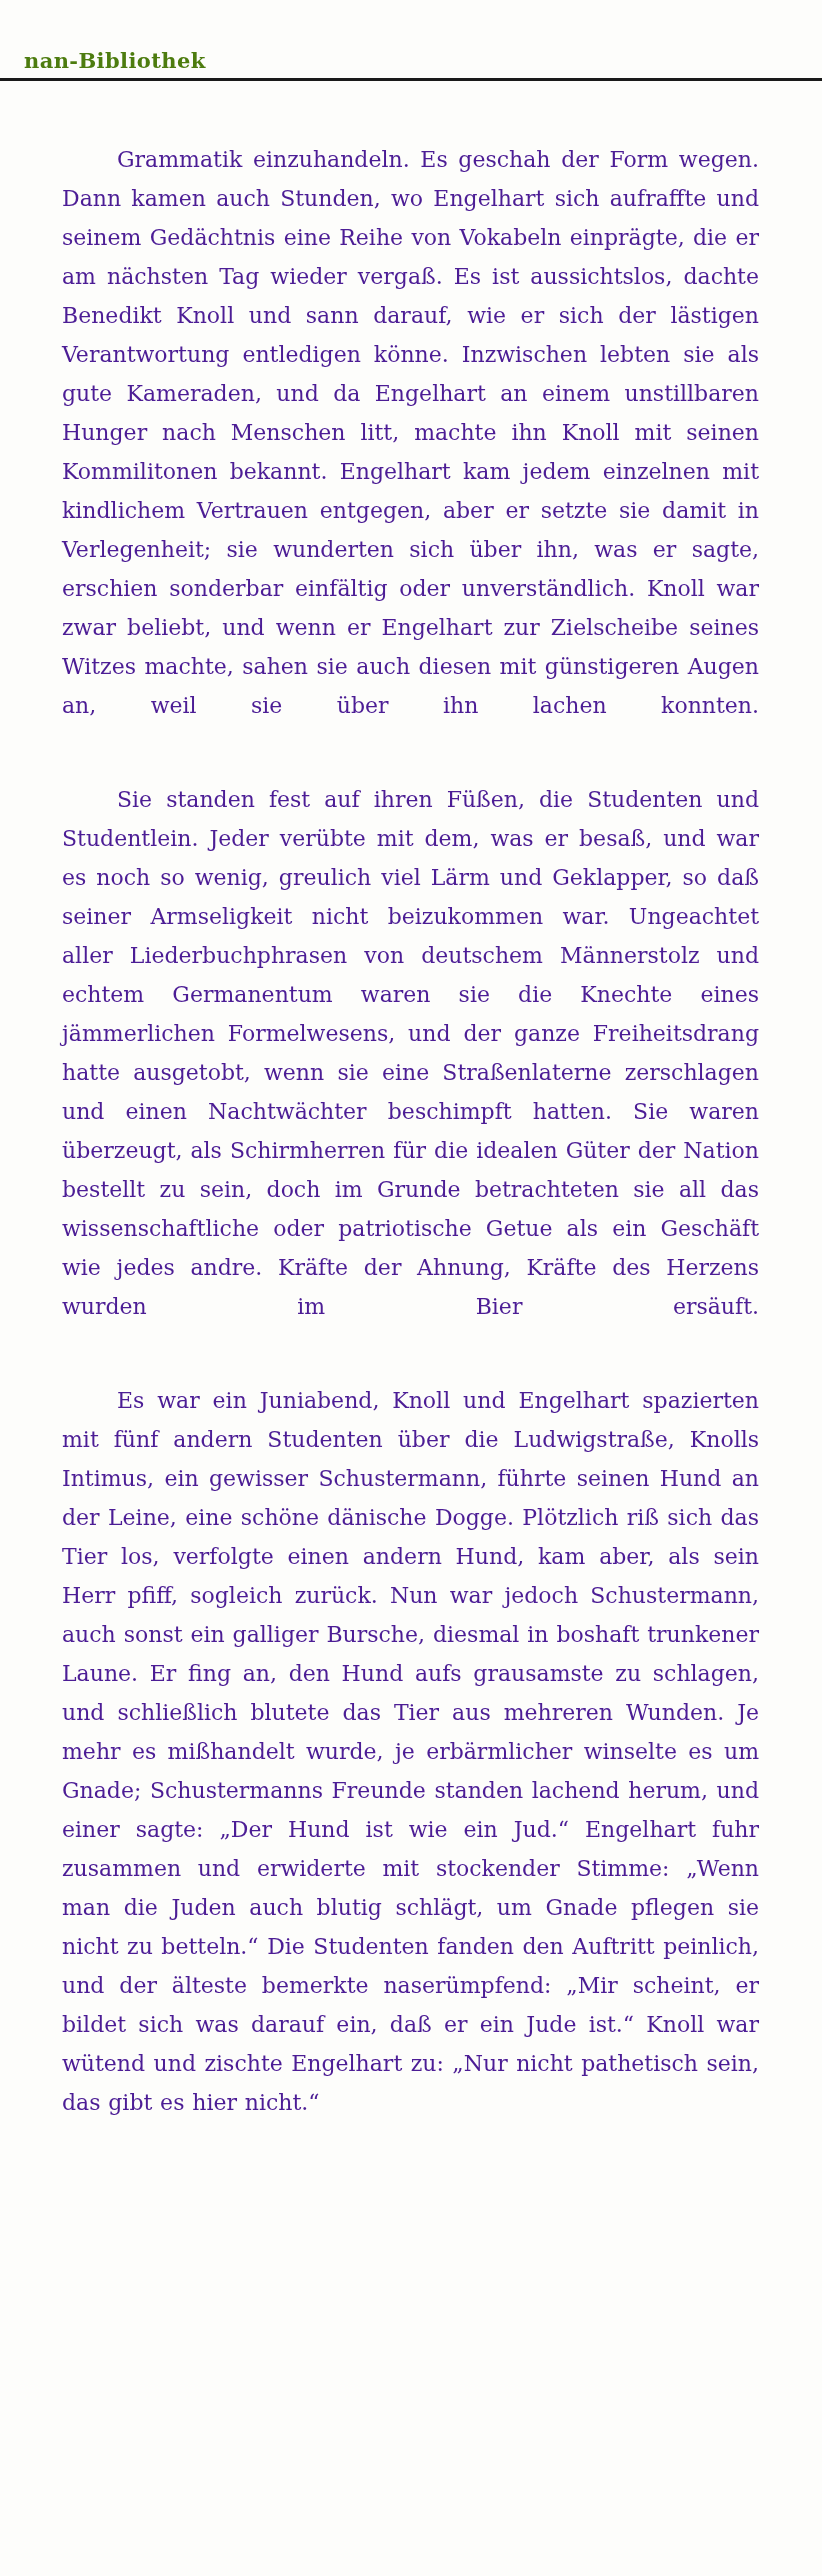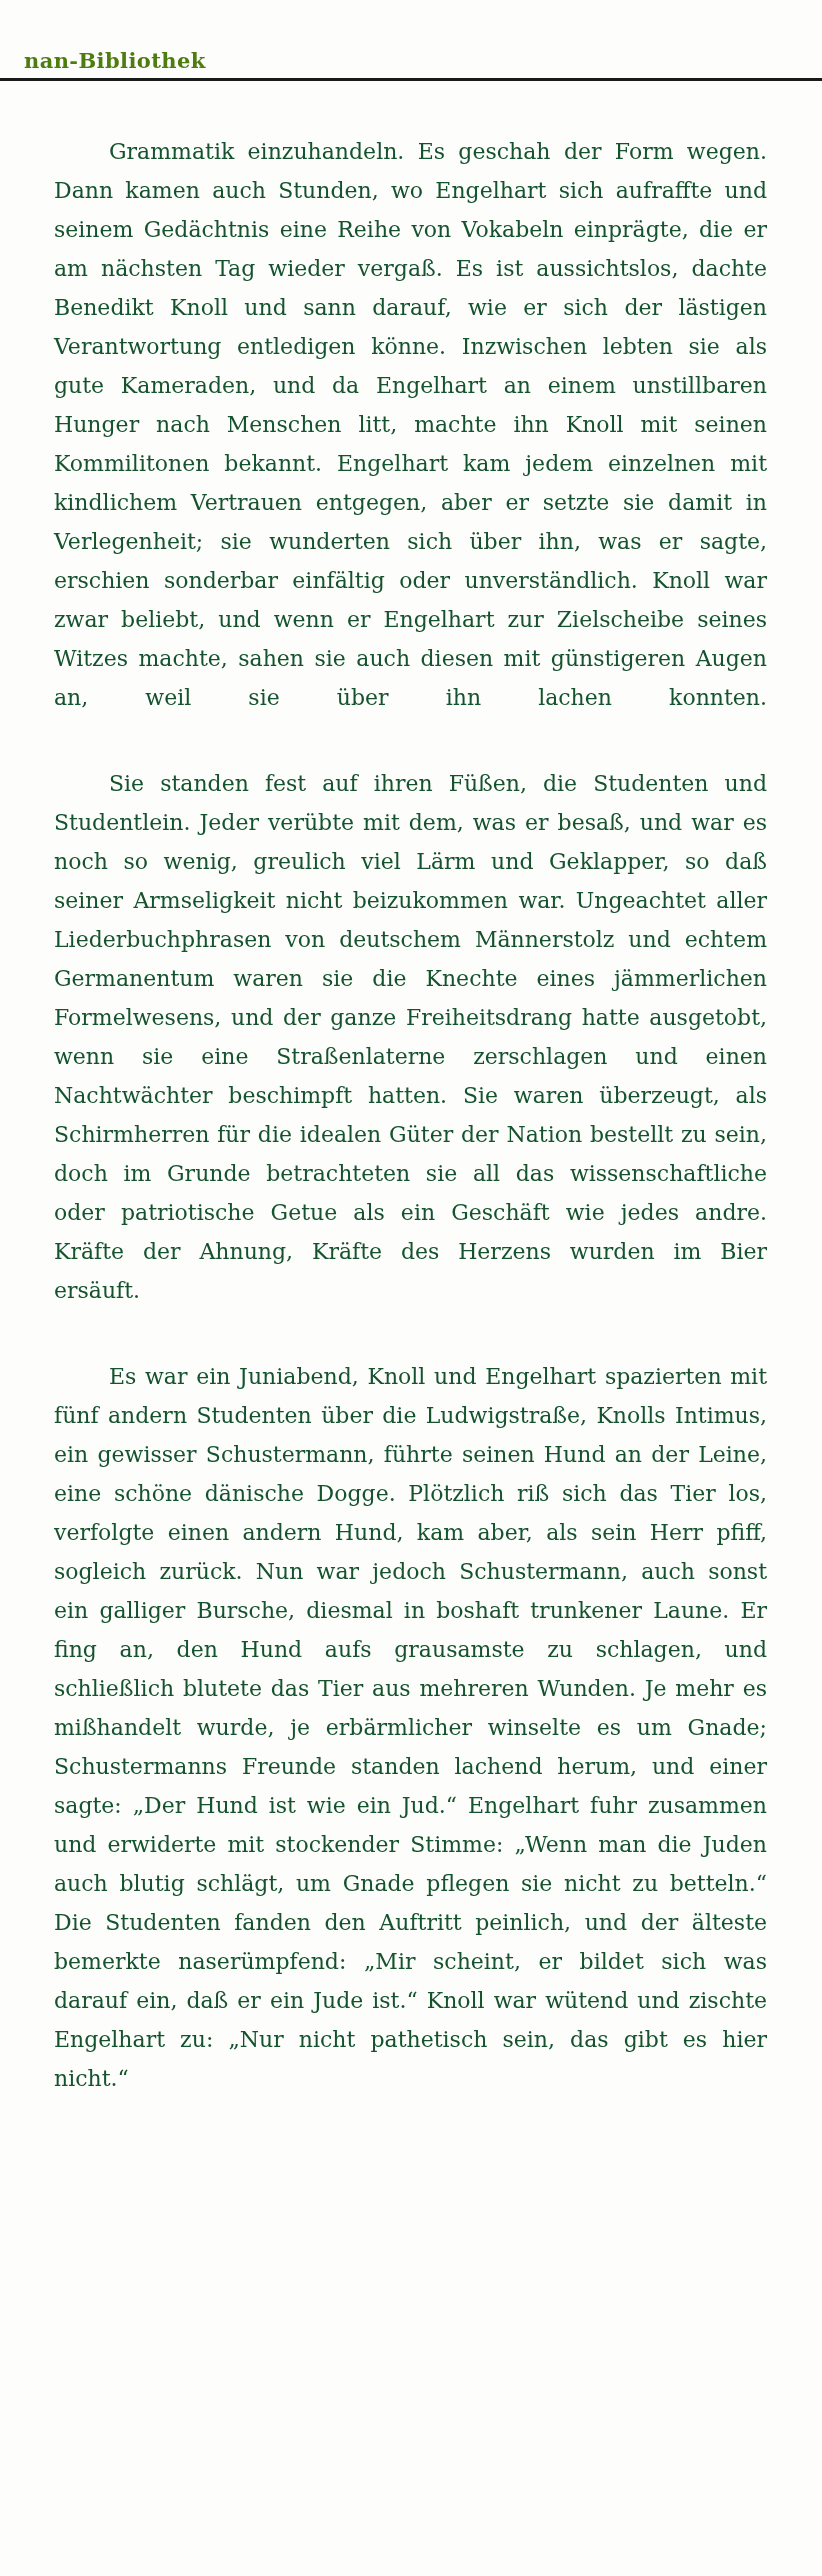--- a/index.html
+++ b/index.html
@@ -48,26 +48,26 @@
     background: #1a1a1a;
   }
   
   .body-block {
     position: absolute;
     left: 46px;
     top: 124px;
     width: 729px;
   }
   p.para {
-    margin: 8px;
+    margin: 16px;
     padding: 0;
     font-family: "DejaVu Serif", serif;
     font-size: 22px;
     line-height: 39px;
-    color: #14532d;
+    color: #4c1d95;
     text-align: justify;
     text-justify: inter-word;
     word-spacing: 0.8px;
     text-indent: 55px;
     -webkit-font-smoothing: none;
   }
   p.para::after {
     content: "";
     display: inline-block;
     width: 100%;

